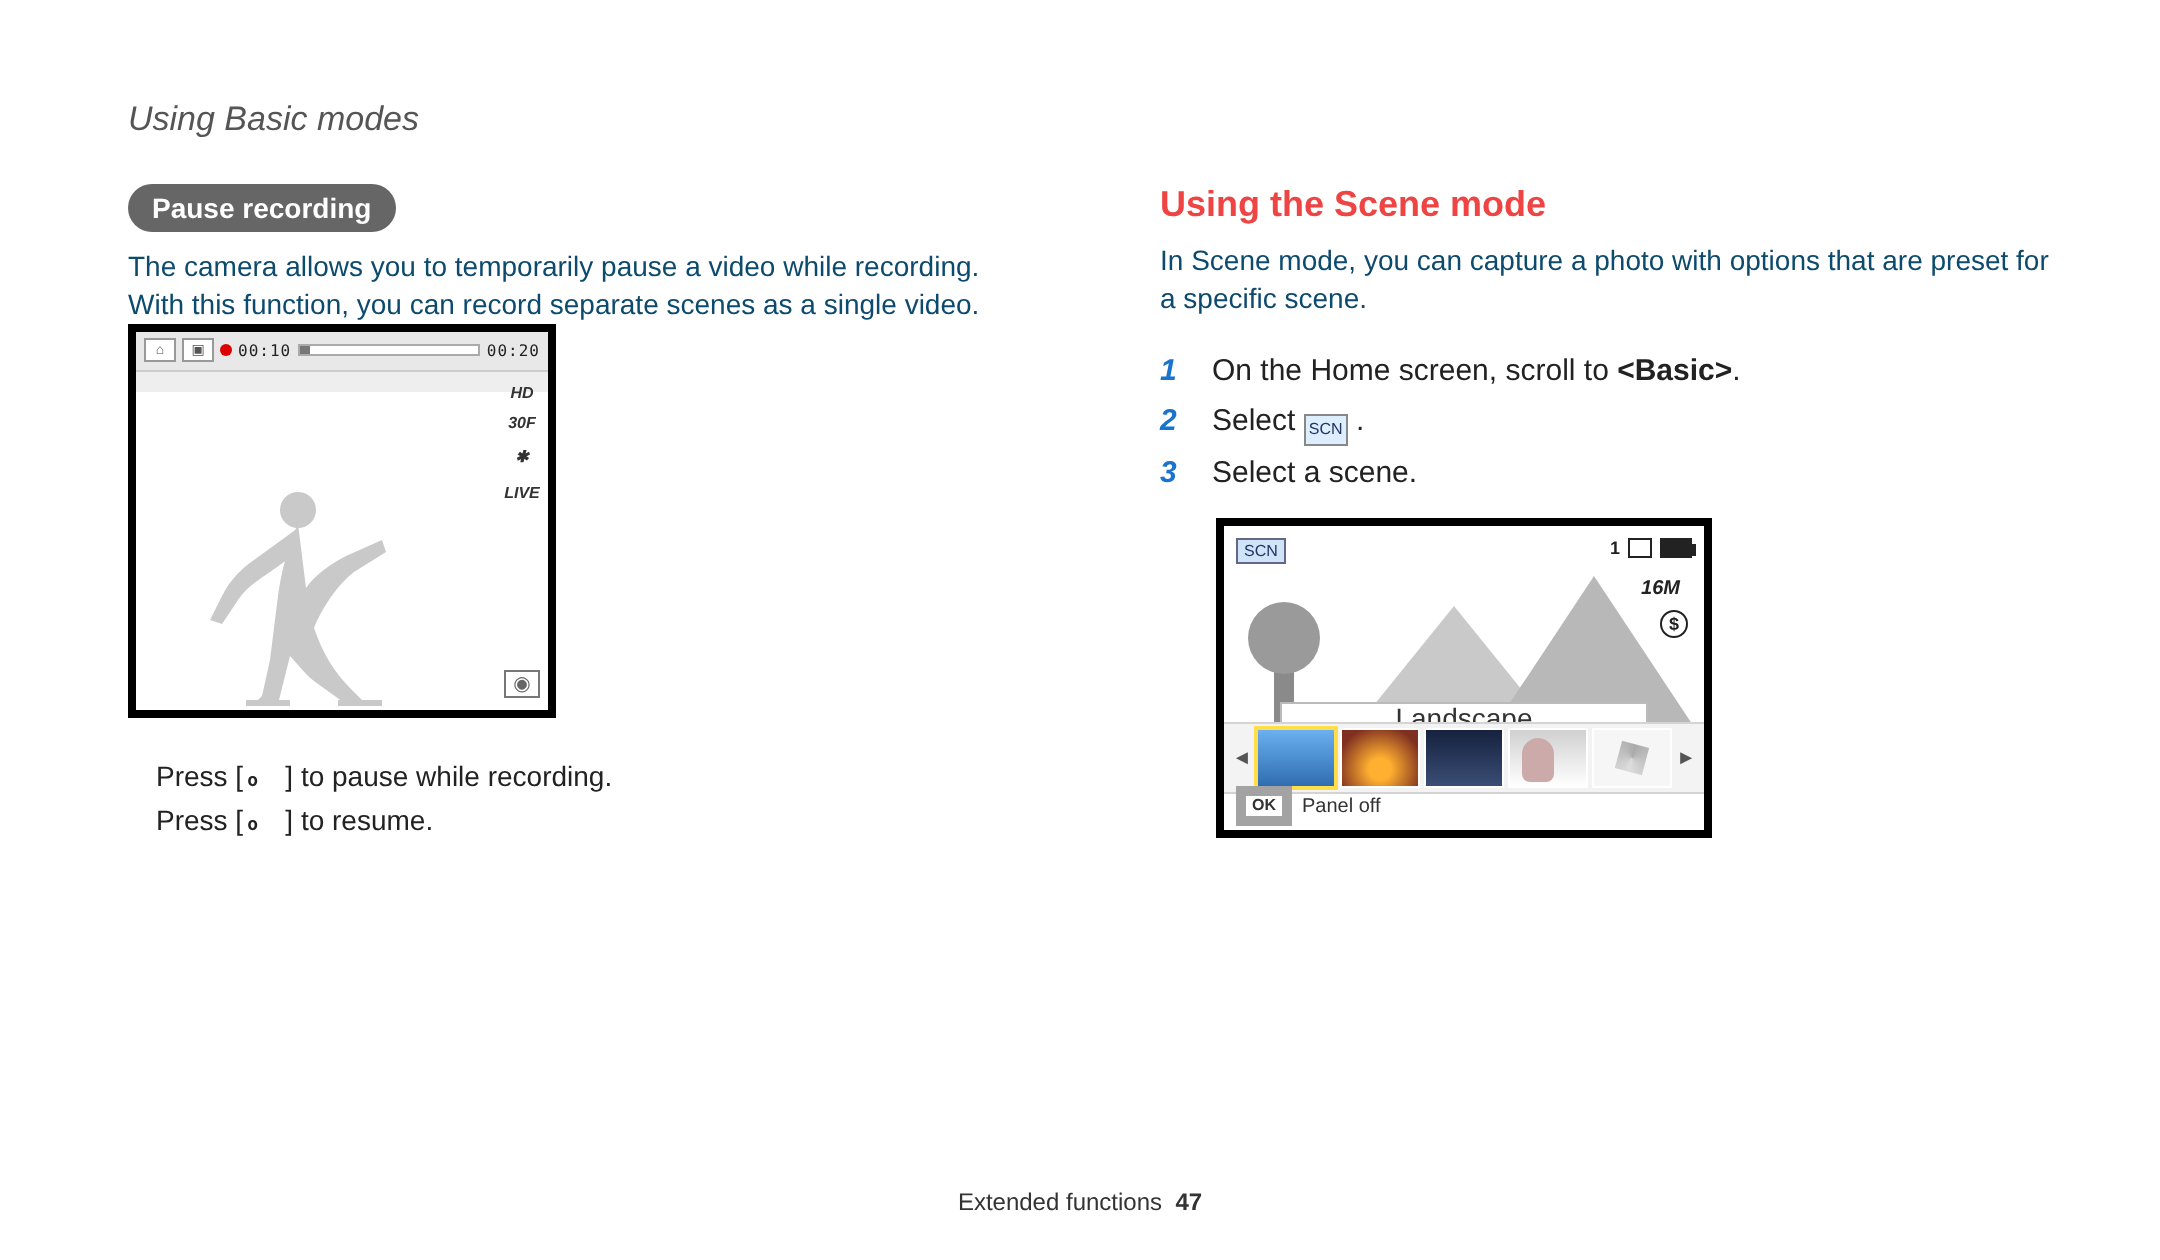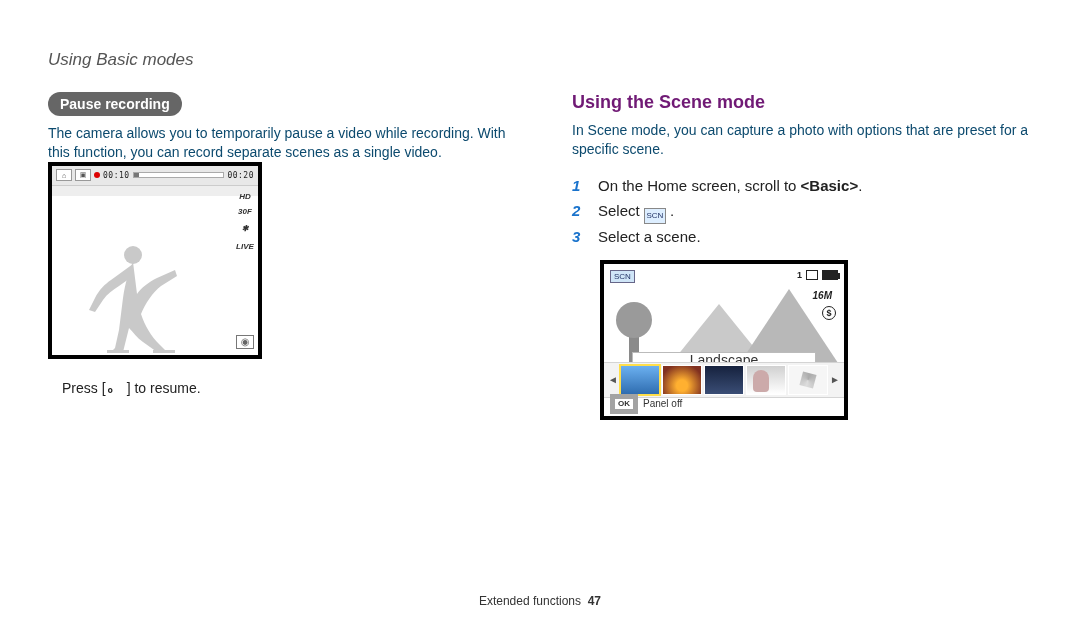--- a/index.html
+++ b/index.html
@@ -9,21 +9,21 @@
     }
     body {
       width: 1080px;
       height: 630px;
       background: #fff;
       font-family: "Segoe UI", Arial, sans-serif;
       color: #222;
       position: relative;
     }
     .page {
-      padding: 50px 48px 20px 48px;
+      padding: 50px 48px 20px 64px;
     }
     .header-title {
       font-size: 17px;
       font-style: italic;
       color: #555;
       margin-bottom: 22px;
     }
     .columns {
       display: flex;
       gap: 64px;
@@ -155,21 +155,21 @@
       font-family: monospace;
       font-weight: bold;
       color: #222;
       line-height: 1;
       padding: 0 2px;
     }
     
     .section-title {
       font-size: 18px;
       font-weight: bold;
-      color: #701a75;
+      color: #ef4444;
       margin-bottom: 8px;
     }
     .steps {
       margin-top: 14px;
     }
     .step {
       display: flex;
       gap: 12px;
       font-size: 15px;
       line-height: 1.7;
@@ -348,20 +348,23 @@
               <path d="M54 22 C50 30 46 44 44 58 L40 90 L36 108 L32 112 L44 112 L50 88 C54 92 58 98 64 102 L78 112 L88 112 L80 104 C72 96 66 86 62 74 C66 64 74 52 82 46 L98 36 L96 30 L78 38 C70 42 62 48 58 54 L54 22 Z"></path>
               <path d="M54 24 L32 40 C26 44 20 50 16 58 L10 70 L16 72 L24 60 C28 54 34 50 40 46 L54 36 Z"></path>
               <rect x="28" y="110" width="22" height="3"></rect>
               <rect x="74" y="110" width="22" height="3"></rect>
             </g>
           </svg>
         </div>
       </div>
 
       <div class="caption-line">
+        <span>Press [</span><span class="ok-box">o</span>&nbsp;&nbsp;&nbsp;<span>] to pause while recording.</span>
+      </div>
+      <div class="caption-line">
         <span>Press [</span><span class="ok-box">o</span>&nbsp;&nbsp;&nbsp;<span>] to resume.</span>
       </div>
     </div>
 
     <div class="col">
       <div class="section-title">Using the Scene mode</div>
       <p class="body-text">In Scene mode, you can capture a photo with options that are preset for a specific scene.</p>
 
       <div class="steps">
         <div class="step">

